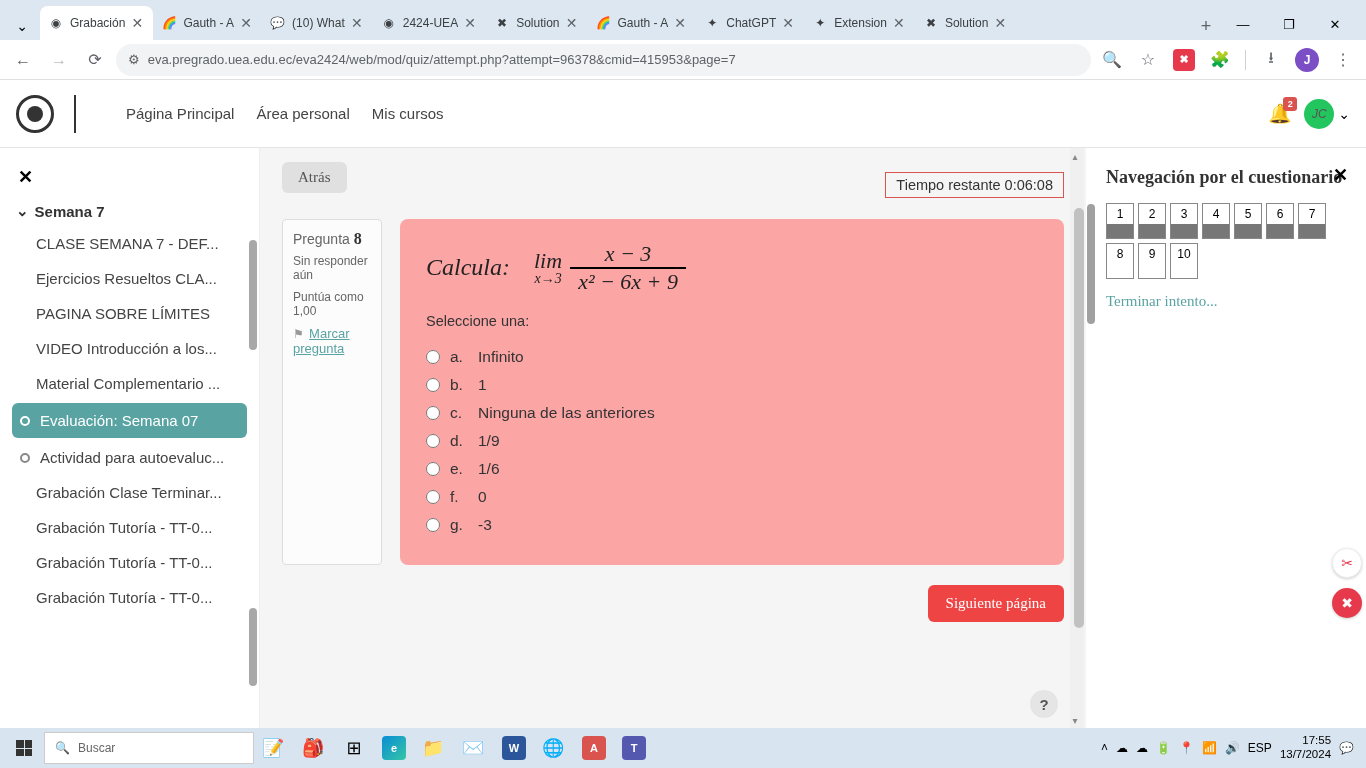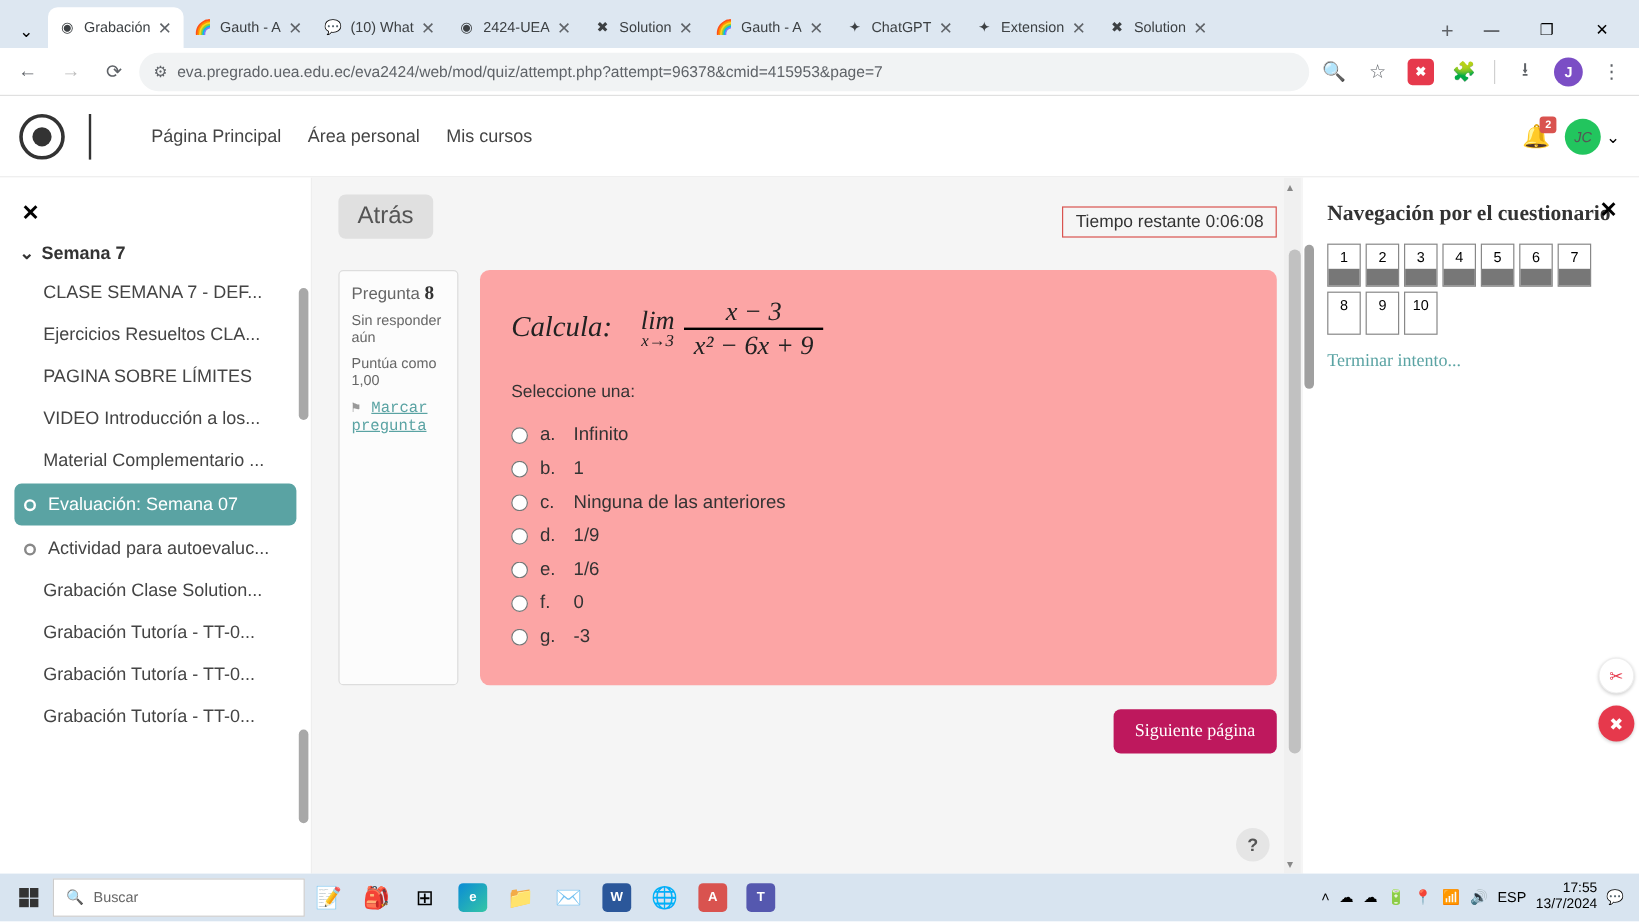--- a/index.html
+++ b/index.html
@@ -57,21 +57,21 @@
 .sidebar-item.active .sb-circle { border-color:#fff;}
 .sidebar-item-text { overflow:hidden; text-overflow:ellipsis; white-space:nowrap;}
 
 
 .main-col { flex:1; background:#f5f5f5; padding: 14px 22px; overflow:hidden; position:relative;}
 .main-scrollbar { position:absolute; right:2px; top:0; width:14px; height:100%; background:#f0f0f0;}
 .main-scrollbar-thumb { position:absolute; right:2px; top:60px; width:10px; height:420px; background:#c1c1c1; border-radius:5px;}
 .main-scroll-arrow { position:absolute; right:3px; width:12px; height:12px; color:#888; font-size:10px; display:flex; align-items:center; justify-content:center;}
 .arrow-up { top:2px; }
 .arrow-down { bottom:2px; }
-.back-btn { background:#e0e0e0; border:none; padding:7px 16px; border-radius:6px; font-size:20px; color:#555; font-family: Liberation Sans, sans-serif; cursor:pointer; margin-bottom:18px;}
+.back-btn { background:#e0e0e0; border:none; padding:7px 16px; border-radius:6px; font-size:15px; color:#555; font-family: Liberation Serif, serif; cursor:pointer; margin-bottom:18px;}
 .timer-box { float:right; border:1px solid #d9534f; padding:4px 10px; font-size:14.5px; color:#333; margin-top:10px;}
 .question-area { display:flex; gap:18px; clear:both; margin-top:8px;}
 .question-info { width:100px; background:#fcfcfc; border:1px solid #ddd; border-radius:4px; padding:10px; font-size:12px; color:#666;}
 .question-info .qnum { font-size:14px;}
 .question-info .qnum b { font-family:'Comic Sans MS', cursive; font-size:16px; color:#333;}
 .question-info .flag-link { color:#5aa3a3; text-decoration:underline; cursor:pointer; font-size:13px;}
 .flag-icon { color:#999; margin-right:2px;}
 .question-body { flex:1; background:#fca5a5; border-radius:8px; padding:22px 26px 26px;}
 .formula { font-family: 'Cambria Math', 'Times New Roman', serif; font-size:22px; color:#222; display:flex; align-items:center; gap:24px; margin-bottom:18px; font-style:italic;}
 .formula .calc-label { font-size:24px; font-style:italic;}
@@ -79,21 +79,21 @@
 .lim-block { display:flex; flex-direction:column; align-items:center; line-height:1;}
 .lim-text { font-size:22px;}
 .lim-sub { font-size:14px; font-style:italic;}
 .frac { display:inline-flex; flex-direction:column; align-items:center; }
 .frac .num, .frac .den { padding: 0 8px; font-size:22px;}
 .frac .bar { height:1.5px; background:#000; width:100%;}
 .select-prompt { font-size:14.5px; color:#333; margin-bottom:14px;}
 .option-row { display:flex; align-items:center; gap:10px; padding:5px 0; font-size:15.5px; color:#333;}
 .option-row input[type=radio]{ width:14px; height:14px; cursor:pointer;}
 .option-letter { width:18px; }
-.next-btn { float:right; background:#be185d; color:#fff; border:none; padding:10px 18px; border-radius:6px; font-size:15px; font-family:'Comic Sans MS', cursive; cursor:pointer; margin-top:20px;}
+.next-btn { float:right; background:#ef4444; color:#fff; border:none; padding:10px 18px; border-radius:6px; font-size:15px; font-family:'Comic Sans MS', cursive; cursor:pointer; margin-top:20px;}
 .help-btn { position:absolute; bottom:10px; right:28px; width:28px; height:28px; border-radius:50%; background:#e5e5e5; color:#555; display:flex; align-items:center; justify-content:center; font-weight:bold; cursor:pointer; font-size:15px;}
 
 
 .right-col { width:280px; background:#fff; position:relative; padding:18px 20px;}
 .right-close { position:absolute; top:16px; right:18px; font-size:18px; font-weight:bold; cursor:pointer;}
 .right-scroll-thumb { position:absolute; left:1px; top:56px; width:8px; height:120px; background:#a0a0a0; border-radius:4px;}
 .nav-title { font-family:Liberation Serif, serif; font-size:18px; color:#333; font-weight:bold; margin-bottom:14px; line-height:1.3;}
 .q-grid { display:flex; flex-wrap:wrap; gap:4px; margin-bottom:14px;}
 .q-btn { width:28px; height:36px; border:1px solid #888; background:#fff; font-size:12px; display:flex; align-items:flex-start; justify-content:center; padding-top:3px; cursor:pointer; position:relative;}
 .q-btn.answered::after { content:""; position:absolute; bottom:0; left:0; right:0; height:14px; background:#777;}
@@ -245,21 +245,21 @@
           </div>
           <div class="sidebar-item active">
             <span class="sb-circle"></span>
             <span class="sidebar-item-text">Evaluación: Semana 07</span>
           </div>
           <div class="sidebar-item">
             <span class="sb-circle"></span>
             <span class="sidebar-item-text">Actividad para autoevaluc...</span>
           </div>
           <div class="sidebar-item">
-            <span class="sidebar-item-text">Grabación Clase Solution...</span>
+            <span class="sidebar-item-text">Grabación Clase Terminar...</span>
           </div>
           <div class="sidebar-item">
             <span class="sidebar-item-text">Grabación Tutoría - TT-0...</span>
           </div>
           <div class="sidebar-item">
             <span class="sidebar-item-text">Grabación Tutoría - TT-0...</span>
           </div>
           <div class="sidebar-item">
             <span class="sidebar-item-text">Grabación Tutoría - TT-0...</span>
           </div>
@@ -271,21 +271,21 @@
 
   <div class="main-col">
     <button class="back-btn">Atrás</button>
     <div class="timer-box">Tiempo restante 0:06:08</div>
 
     <div class="question-area">
       <div class="question-info">
         <div class="qnum"><span>Pregunta</span> <b>8</b></div>
         <div style="margin-top:6px;">Sin responder aún</div>
         <div style="margin-top:8px;">Puntúa como 1,00</div>
-        <div style="margin-top:8px;font-family:Liberation Mono, monospace;">
+        <div style="margin-top:8px;">
           <span class="flag-icon">⚑</span>
           <span class="flag-link">Marcar pregunta</span>
         </div>
       </div>
 
       <div class="question-body">
         <div class="formula">
           <span class="calc-label">Calcula:</span>
           <div class="limit-wrap">
             <div class="lim-block">

